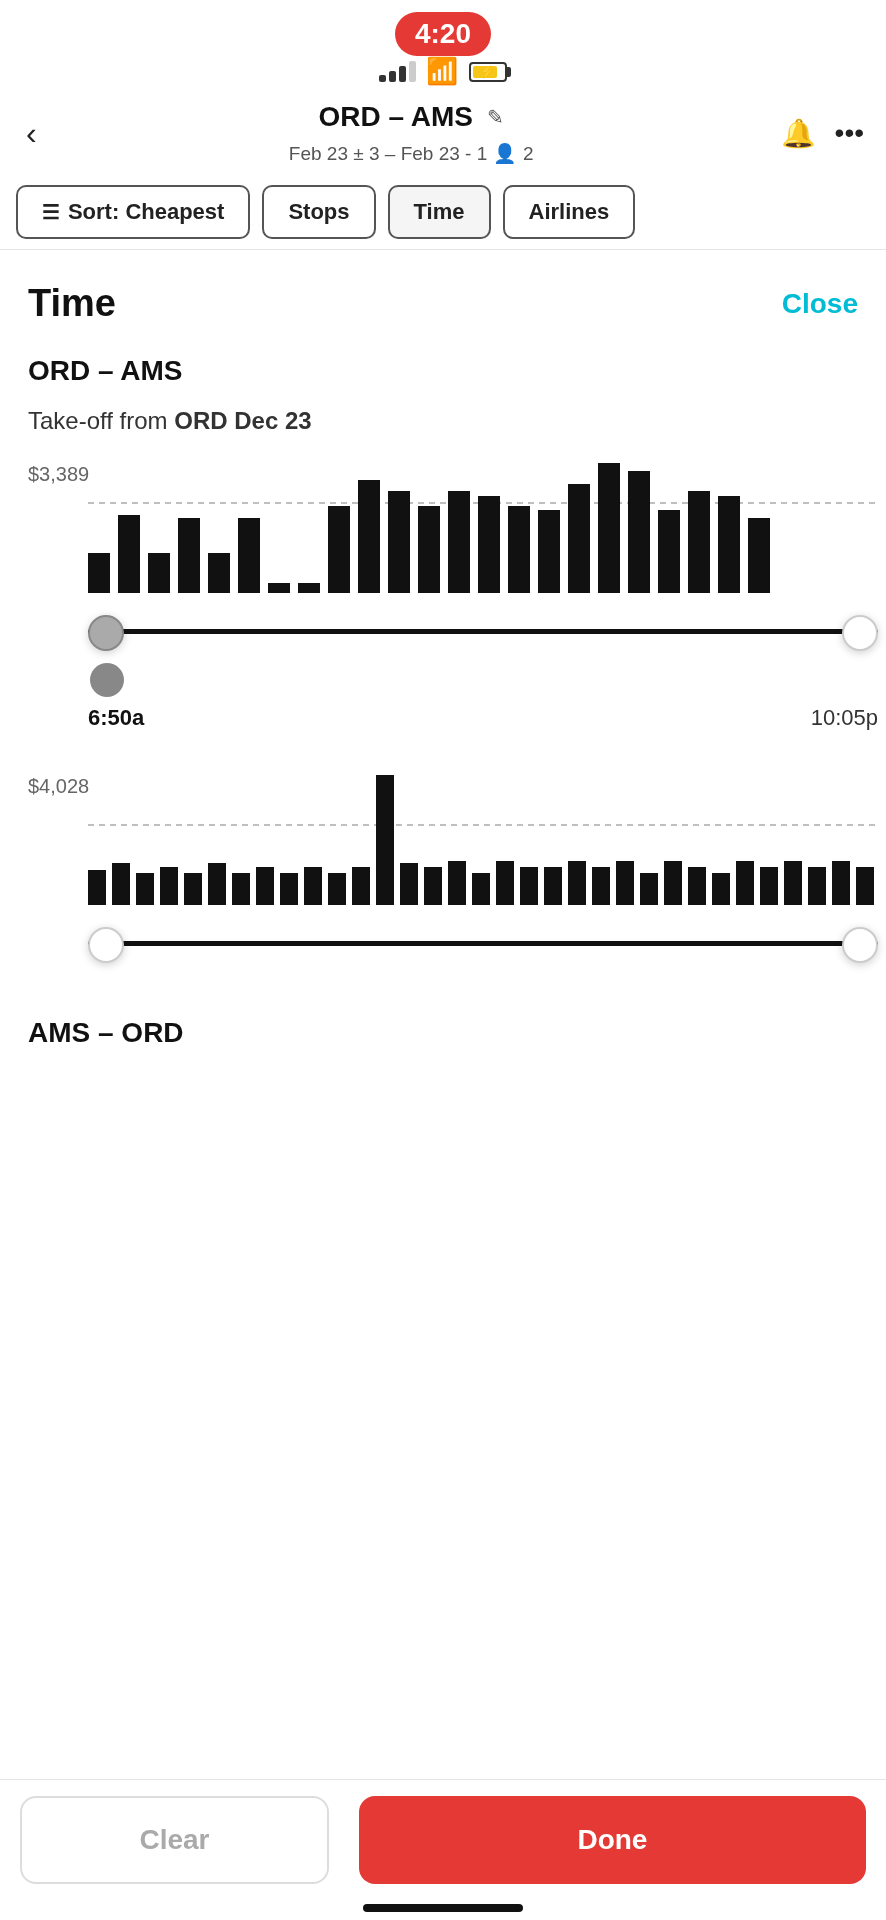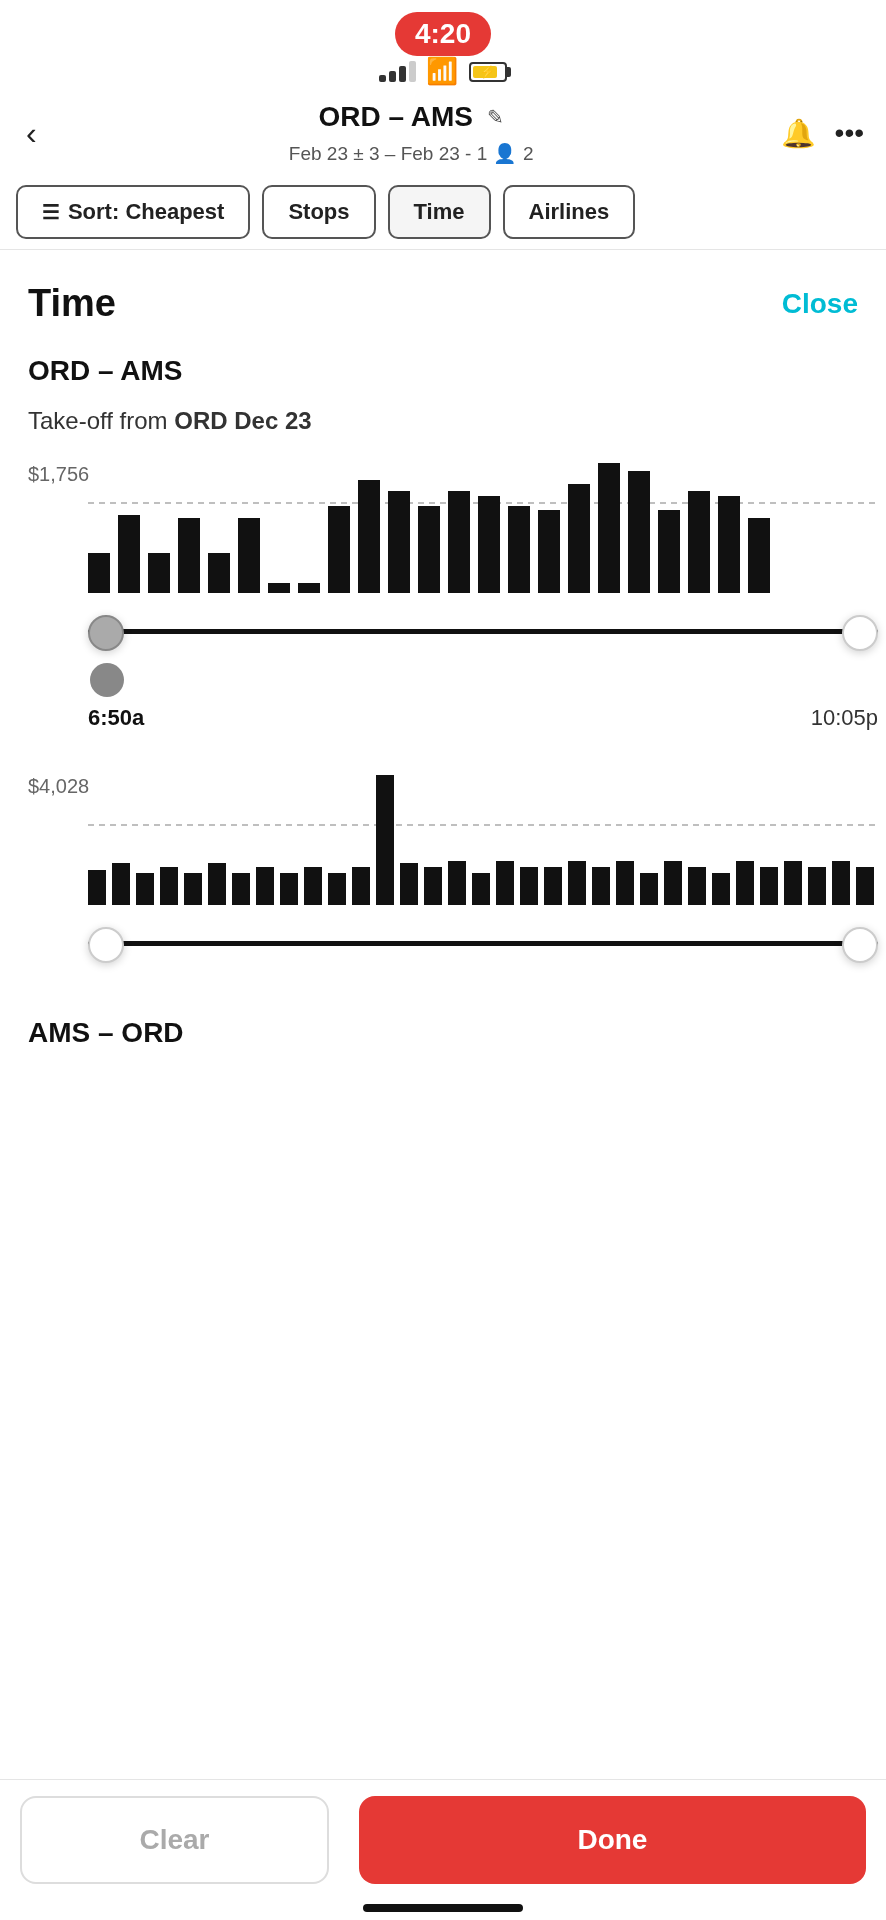--- a/index.html
+++ b/index.html
@@ -382,21 +382,21 @@
     <span class="panel-title">Time</span>
     <span class="panel-close">Close</span>
   </div>
 
   <div class="section">
     <div class="section-route">ORD – AMS</div>
     <div class="section-label">
       Take-off from <strong>ORD Dec 23</strong>
     </div>
     <div class="chart-container">
-      <span class="chart-price-label">$1,756</span>
+      <span class="chart-price-label">$3,389</span>
 
       <svg width="790" height="130" style="display:block;margin-top:28px;margin-left:60px;" viewBox="0 0 790 130">
 
         <line x1="0" y1="40" x2="790" y2="40" stroke="#aaa" stroke-dasharray="6,5" stroke-width="1.5"></line>
 
         <rect x="0" y="90" width="22" height="40" fill="#111"></rect>
         <rect x="30" y="52" width="22" height="78" fill="#111"></rect>
         <rect x="60" y="90" width="22" height="40" fill="#111"></rect>
         <rect x="90" y="55" width="22" height="75" fill="#111"></rect>
         <rect x="120" y="90" width="22" height="40" fill="#111"></rect>

